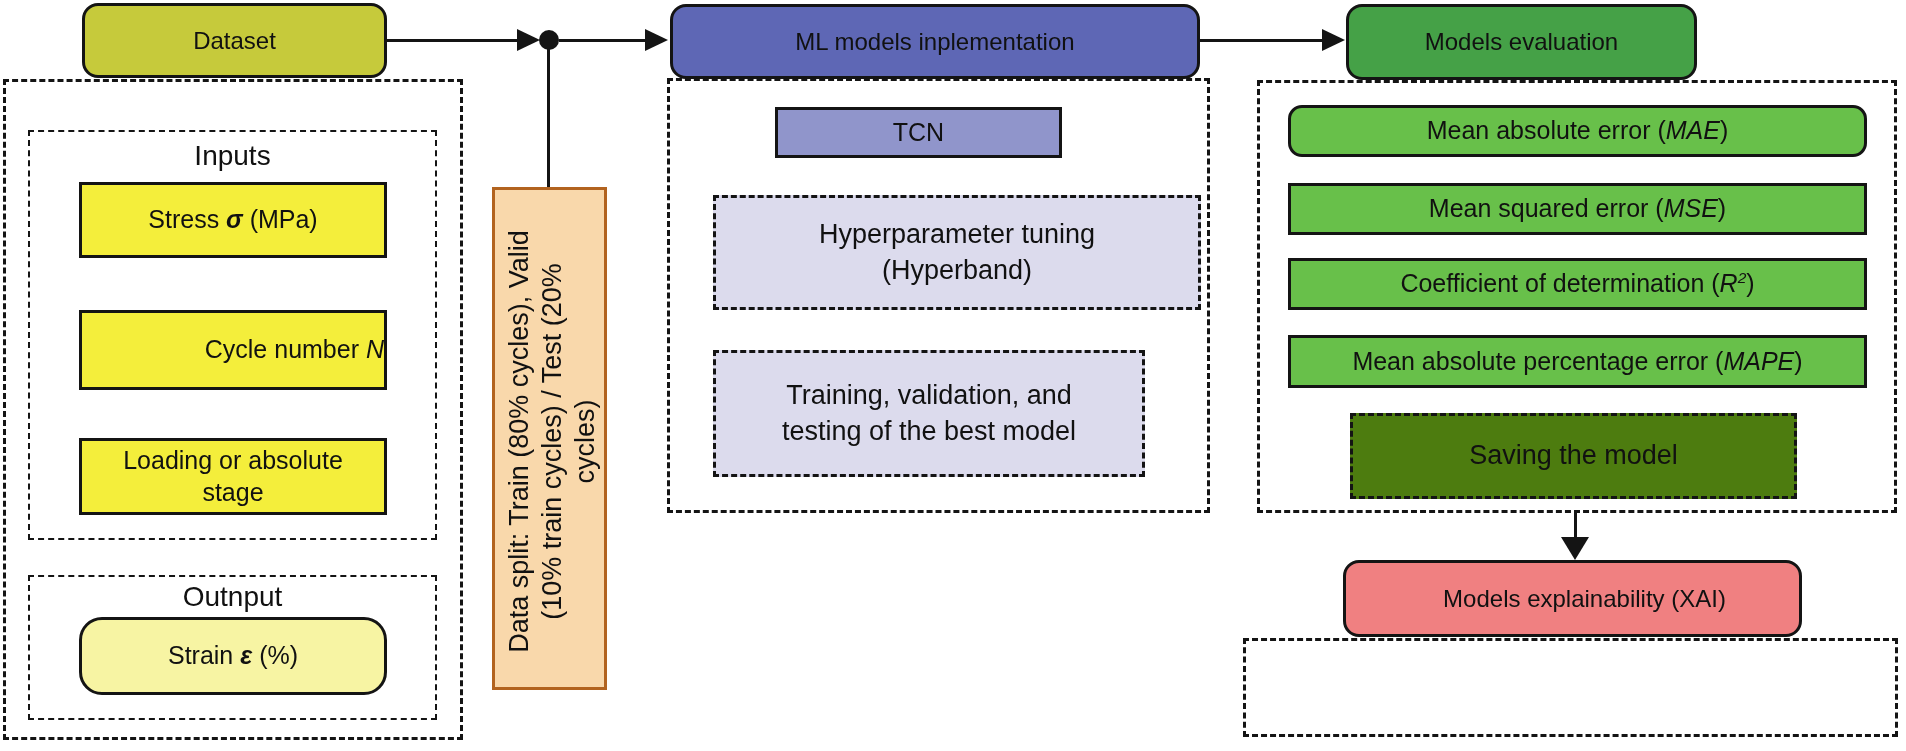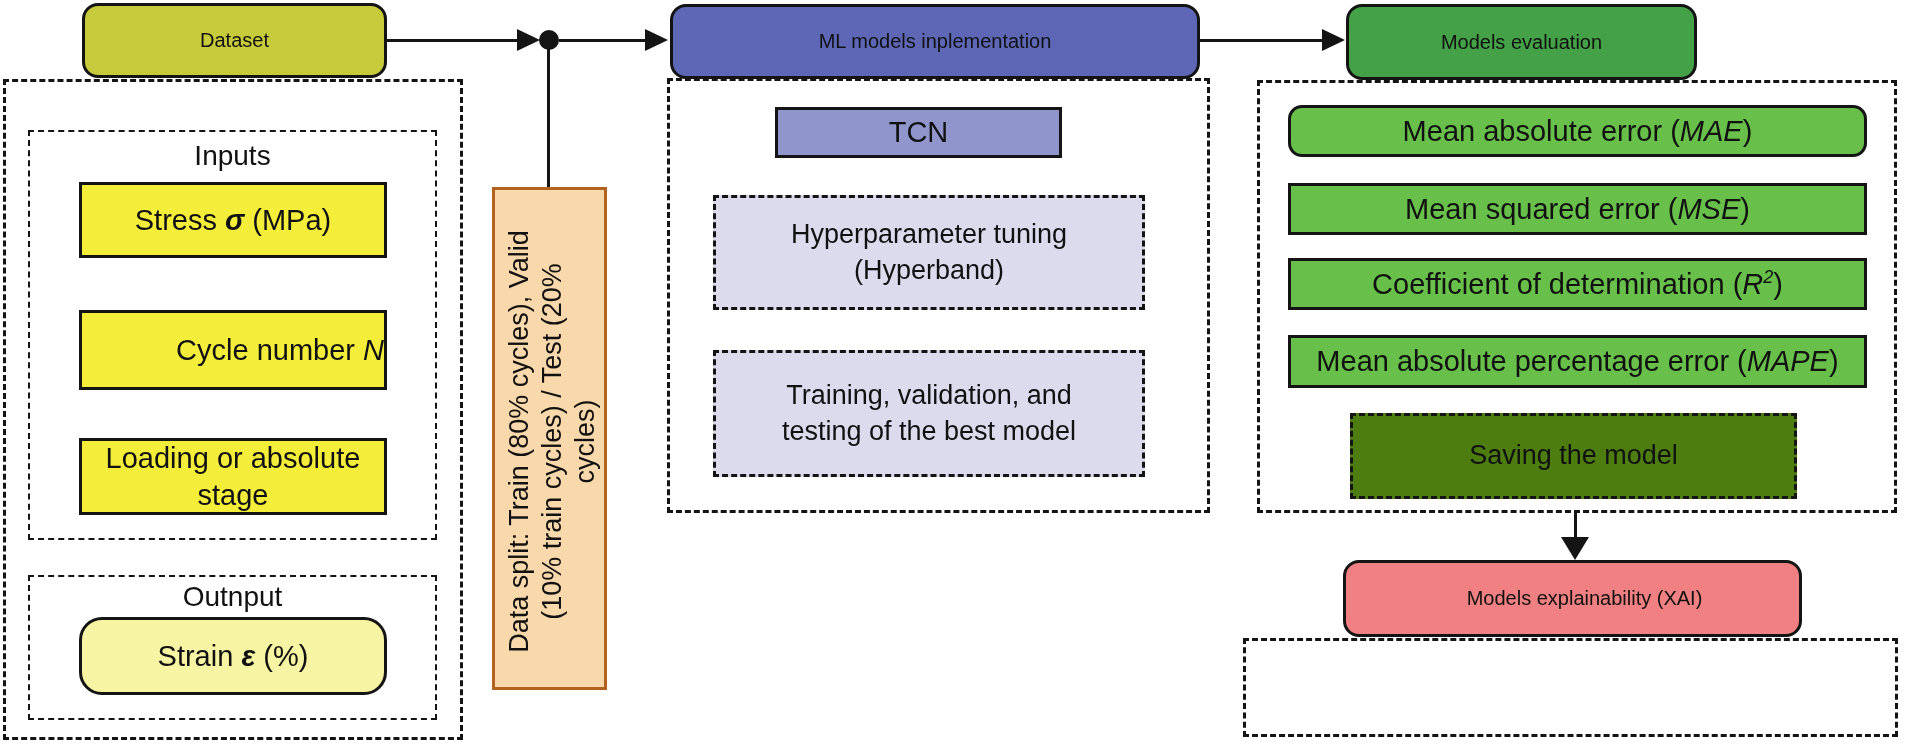--- a/index.html
+++ b/index.html
@@ -2,22 +2,22 @@
 <html><head>
 <meta charset="utf-8">
 <style>
   html,body{margin:0;padding:0;background:#fff;}
   #canvas{
     position:relative;width:1906px;height:751px;background:#ffffff;
     font-family:"Liberation Sans", sans-serif;color:#111;overflow:hidden;
   }
   .abs{position:absolute;box-sizing:border-box;}
   .center{display:flex;align-items:center;justify-content:center;text-align:center;}
-  .titlebox{border:3px solid #141414;border-radius:16px;font-size:20px;align-items:center;}
-  .solidbox{border:3px solid #141414;font-size:29px;line-height:1.25;}
+  .titlebox{border:3px solid #141414;border-radius:16px;font-size:24px;align-items:center;}
+  .solidbox{border:3px solid #141414;font-size:25px;line-height:1.25;}
   .dashbox{border:3px dashed #141414;font-size:27px;line-height:1.3;}
   .container{border:3px dashed #141414;background:transparent;}
   .dotted{border:2px dashed #141414;}
   .grouplabel{font-size:28px;}
   .sym{font-style:italic;}
   .bold{font-weight:bold;}
   i{font-style:italic;}
   sup{font-size:0.62em;}
   
   .c-olive{background:#c6ca3b;}
@@ -104,21 +104,21 @@
   <div class="abs container" style="left:667px;top:78px;width:543px;height:435px;"></div>
 
   <div class="abs titlebox c-blue center" style="left:670px;top:4px;width:530px;height:75px;">
     <span>ML models inplementation</span>
   </div>
 
   <div class="abs solidbox c-purple center" style="left:775px;top:107px;width:287px;height:51px;">
     <span>TCN</span>
   </div>
 
-  <div class="abs dashbox c-lavender center" style="left:713px;top:195px;width:432px;height:115px;">
+  <div class="abs dashbox c-lavender center" style="left:713px;top:195px;width:488px;height:115px;">
     <span>
       <span style="display:block">Hyperparameter tuning</span>
       <span style="display:block">(Hyperband)</span>
     </span>
   </div>
 
   <div class="abs dashbox c-lavender center" style="left:713px;top:350px;width:432px;height:127px;">
     <span>
       <span style="display:block">Training, validation, and</span>
       <span style="display:block">testing of the best model</span>

